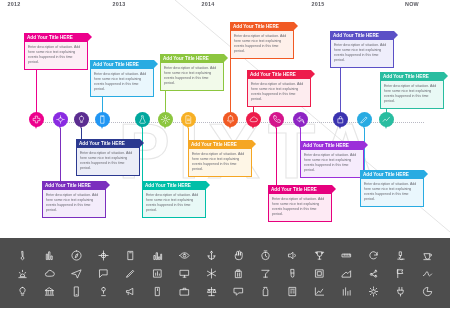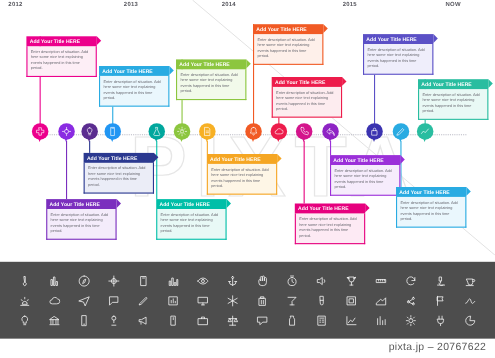--- a/index.html
+++ b/index.html
@@ -601,15 +601,14 @@
         </div>
         <div class="ic">
           <svg width="11" height="11" viewBox="0 0 24 24" fill="#f2f2f2" stroke="#f2f2f2" stroke-width="1.6" stroke-linecap="round" stroke-linejoin="round">
             <path d="M12 3a9 9 0 109 9h-9z" fill="none"></path>
           </svg>
         </div>
       </div>
   </div>
 
   <div id="footer"></div>
-  <div id="credit">pixta.jp – 20767622</div>
 
 </div>
 
 </body></html>

